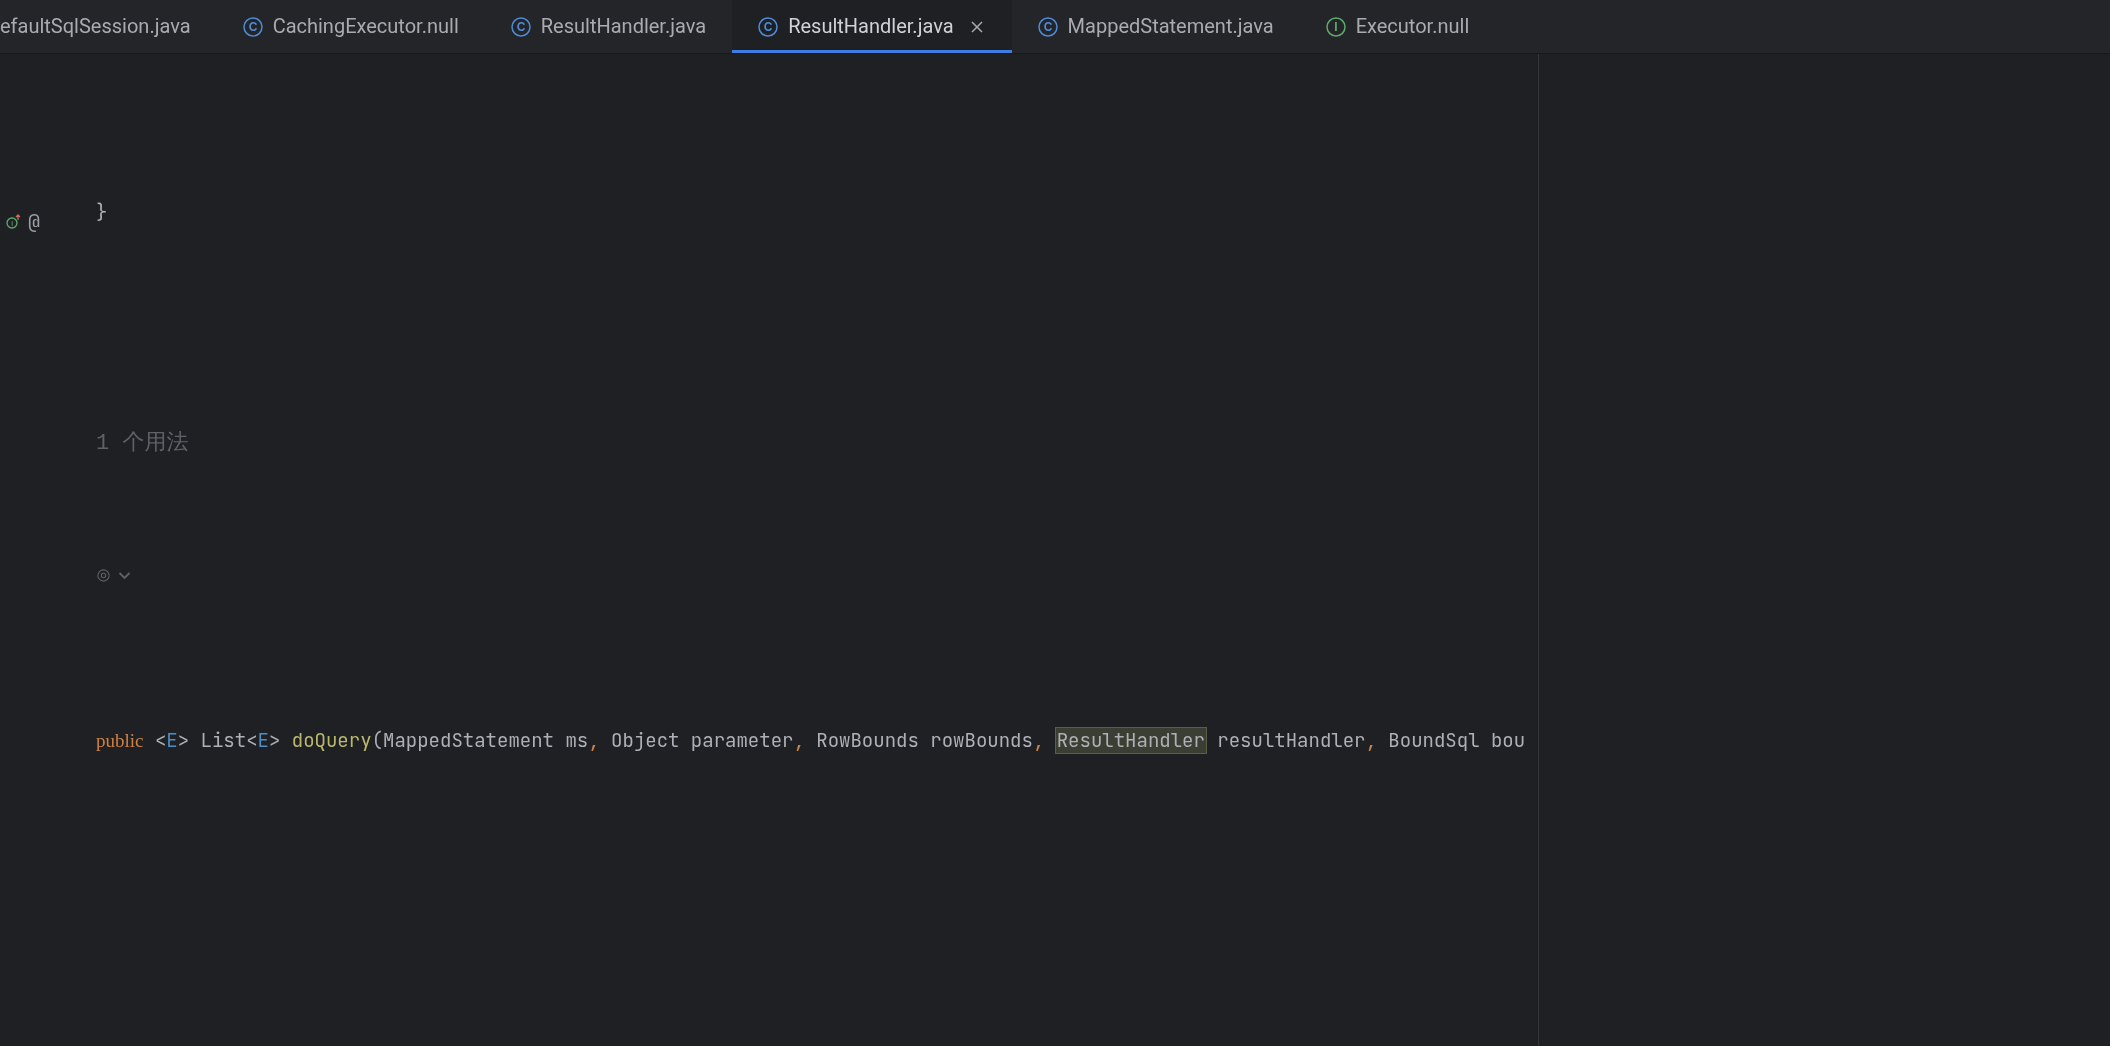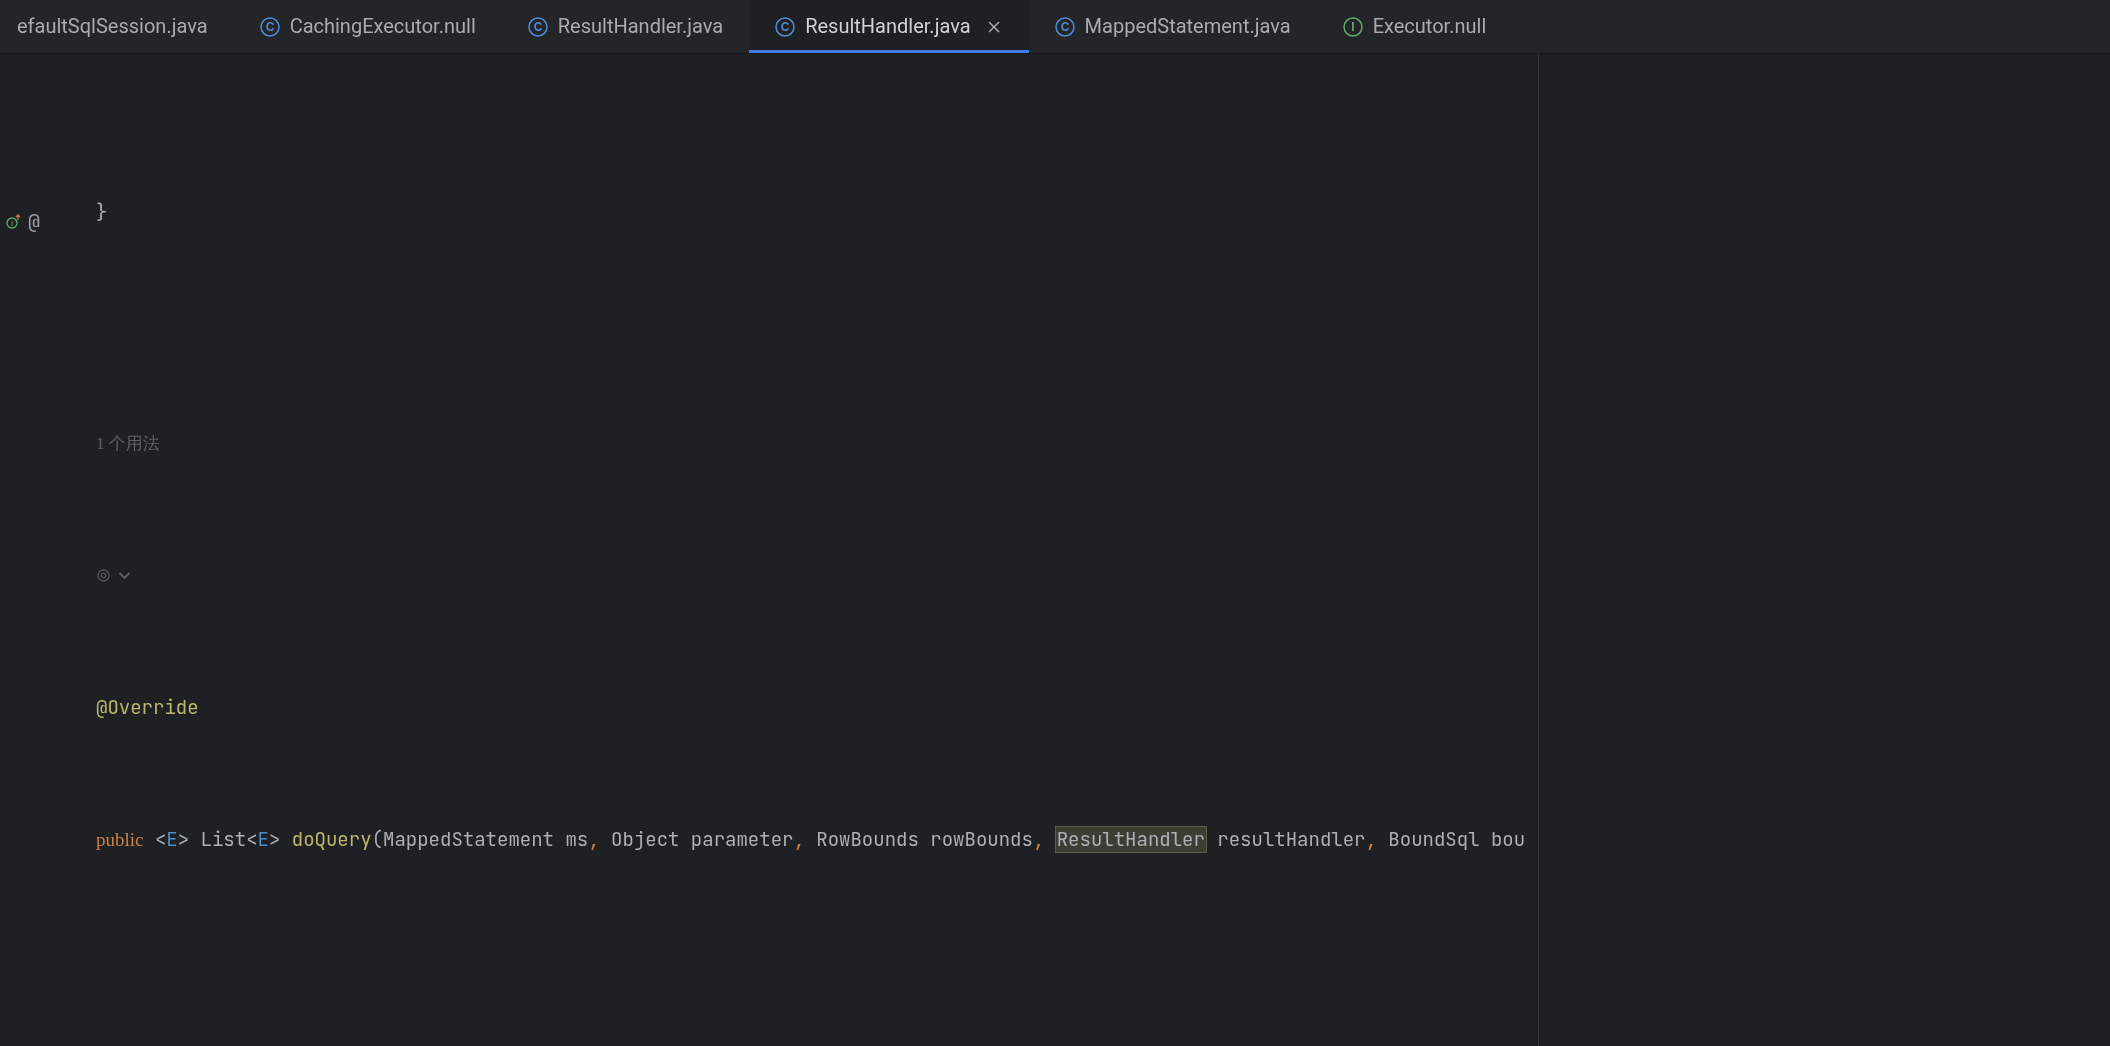--- a/index.html
+++ b/index.html
@@ -54,21 +54,21 @@
     gap:10px;
     padding:0 26px;
     font-family:-apple-system,"Segoe UI",Roboto,sans-serif;
     font-size:20px;
     color:var(--tab-text);
     position:relative;
     white-space:nowrap;
     cursor:pointer;
     flex:none;
   }
-  .tabbar .tab.first{padding-left:17px;}
+  .tabbar .tab.first{padding-left:0;}
   .tabbar .tab.active{
     color:var(--tab-text-active);
     background:var(--tab-active-bg);
   }
   .tabbar .tab.active::after{
     content:"";
     position:absolute;
     left:0;right:0;bottom:-1px;
     height:4px;
     background:var(--tab-accent);
@@ -132,22 +132,22 @@
     background:var(--highlight-bg);
     box-shadow:0 0 0 1px var(--highlight-border);
     padding:0 1px;
   }
   .p{color:var(--paren);}
   .c{color:var(--comma);}
   @keyframes blink{50%{opacity:0;}}
 
   .usage-hint{
     color:var(--text-faint);
-    font-family:Liberation Serif, serif;
-    font-size:17px;
+    font-family:Liberation Mono, monospace;
+    font-size:22px;
     font-style:normal;
   }
   .inlay-row{display:flex;align-items:center;gap:6px;}
   .cog{color:var(--text-faint);display:inline-flex;align-items:center;}
   .cog svg{width:15px;height:15px;}
 
   .gutter-icons{
     position:absolute;
     display:flex;
     gap:6px;
@@ -251,21 +251,20 @@
             <circle cx="12" cy="12" r="3.5" fill="none" stroke="currentColor" stroke-width="1.7"></circle>
           </svg>
       </span>
       <span class="cog">
         <svg viewBox="0 0 12 12" width="10" height="10">
             <path d="M2 4l4 4 4-4" fill="none" stroke="currentColor" stroke-width="1.5"></path>
           </svg>
       </span>
     </div>
 
-    <div class="line"><span class="annotation">@Override</span></div>
 
     <div class="line"><span class="kw">public</span> <span>&lt;</span><span class="tp">E</span><span>&gt;</span> <span>List</span><span>&lt;</span><span class="tp">E</span><span>&gt;</span> <span class="annotation">doQuery</span><span class="p">(</span><span>MappedStatement</span> <span>ms</span><span class="c">, </span><span>Object</span> <span>parameter</span><span class="c">, </span><span>RowBounds</span> <span>rowBounds</span><span class="c">, </span><span class="hlbox">ResultHandler</span> <span>resultHandler</span><span class="c">, </span><span>BoundSql</span> <span>bou</span></div>
 
 
     
 
     
 
     
 

